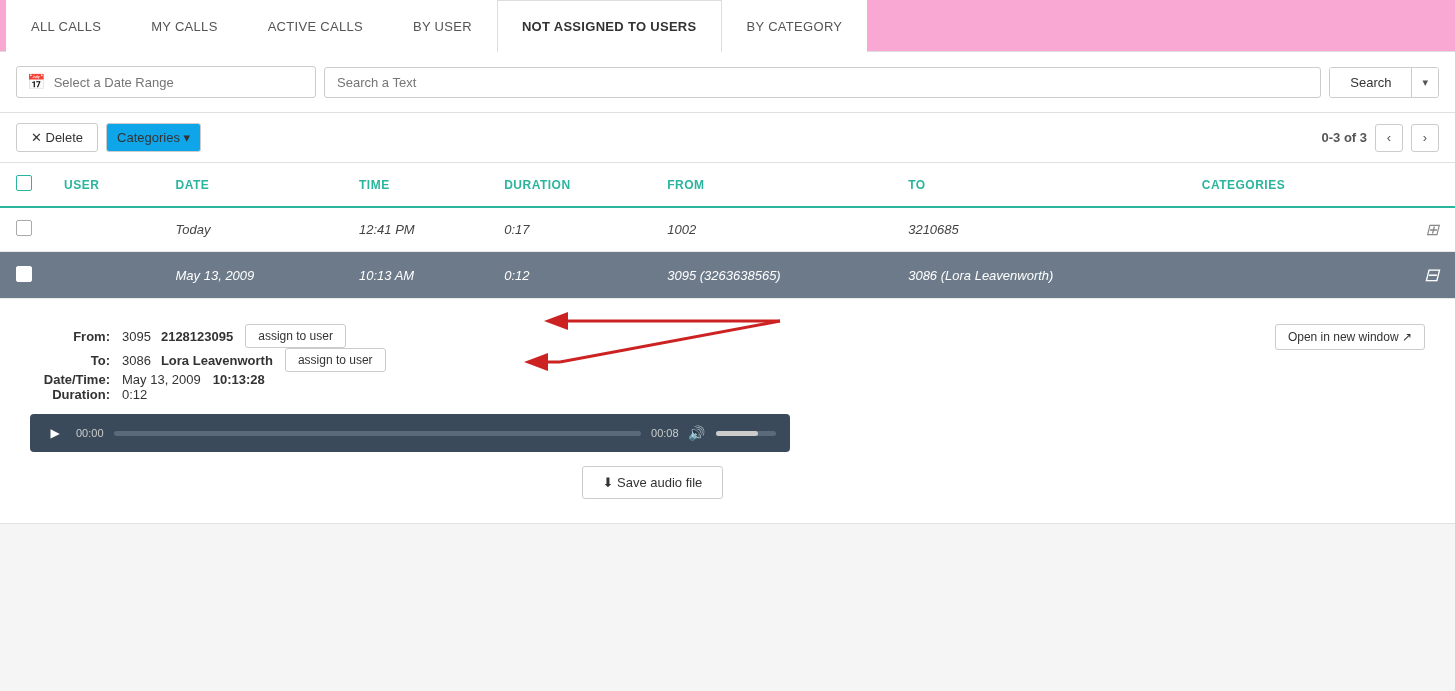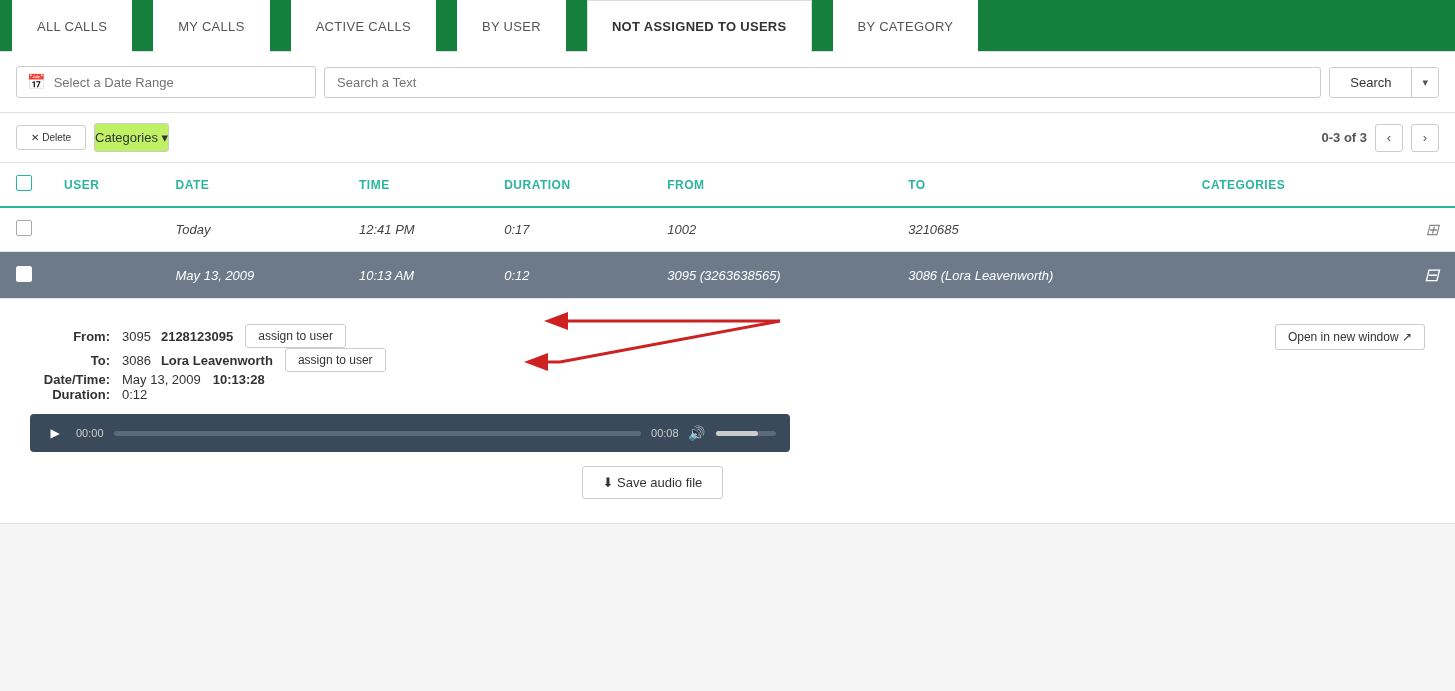--- a/index.html
+++ b/index.html
@@ -97,31 +97,31 @@
       background: #fff;
       border-bottom: 1px solid #e0e0e0;
       gap: 8px;
     }
     .btn-delete {
       padding: 6px 14px;
       border: 1px solid #ccc;
       border-radius: 3px;
       background: #fff;
       cursor: pointer;
-      font-size: 10px;
+      font-size: 13px;
       color: #333;
       display: flex;
       align-items: center;
       gap: 5px;
     }
     .btn-categories {
-      padding: 6px 0;
-      border: 1px solid #ccc;
-      border-radius: 3px;
-      background: #bef264;
+      padding: 6px 10px;
+      border: 1px solid #ccc;
+      border-radius: 3px;
+      background: #0ea5e9;
       cursor: pointer;
       font-size: 13px;
       color: #333;
       display: flex;
       align-items: center;
       gap: 5px;
     }
     .pagination-info {
       margin-left: auto;
       font-size: 13px;
@@ -306,21 +306,21 @@
     }
 
     .detail-panel-wrapper {
       position: relative;
     }
   </style>
 </head>
 <body>
 
 <div>
-  <div style="display:flex; background:#15803d; border-bottom:1px solid #ddd; padding: 0 12px; gap: 21px;">
+  <div style="display:flex; background:#f9a8d4; border-bottom:1px solid #ddd; padding: 0 6px;">
     <div class="tab">ALL CALLS</div>
     <div class="tab">MY CALLS</div>
     <div class="tab">ACTIVE CALLS</div>
     <div class="tab">BY USER</div>
     <div class="tab active">NOT ASSIGNED TO USERS</div>
     <div class="tab">BY CATEGORY</div>
   </div>
 </div>
 
 <div class="toolbar">

